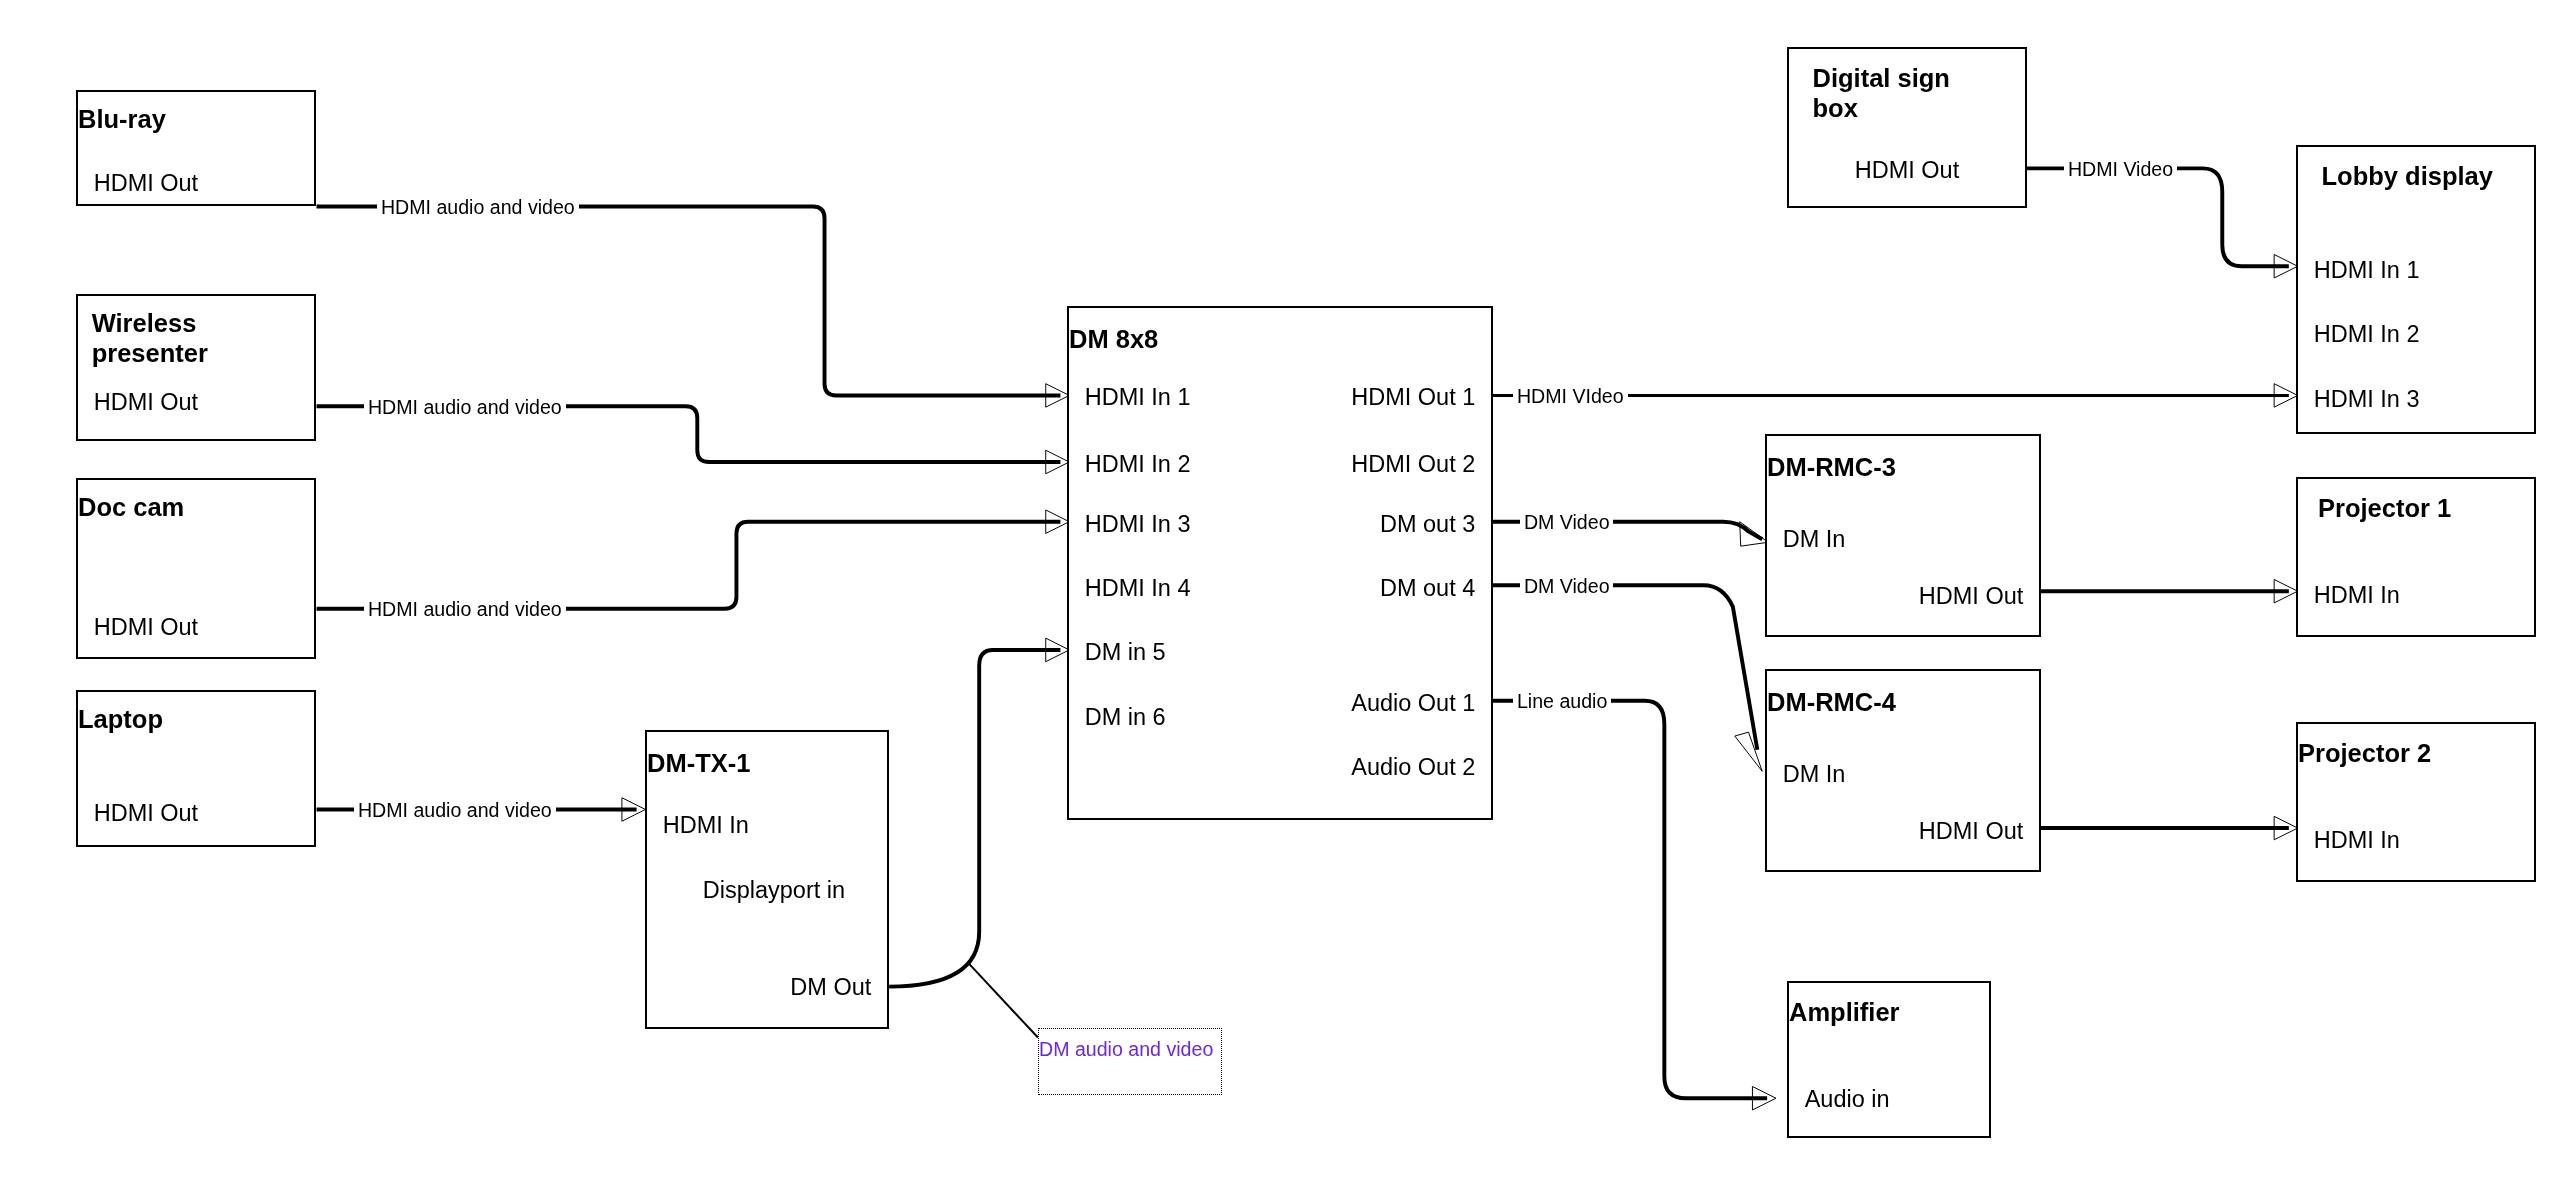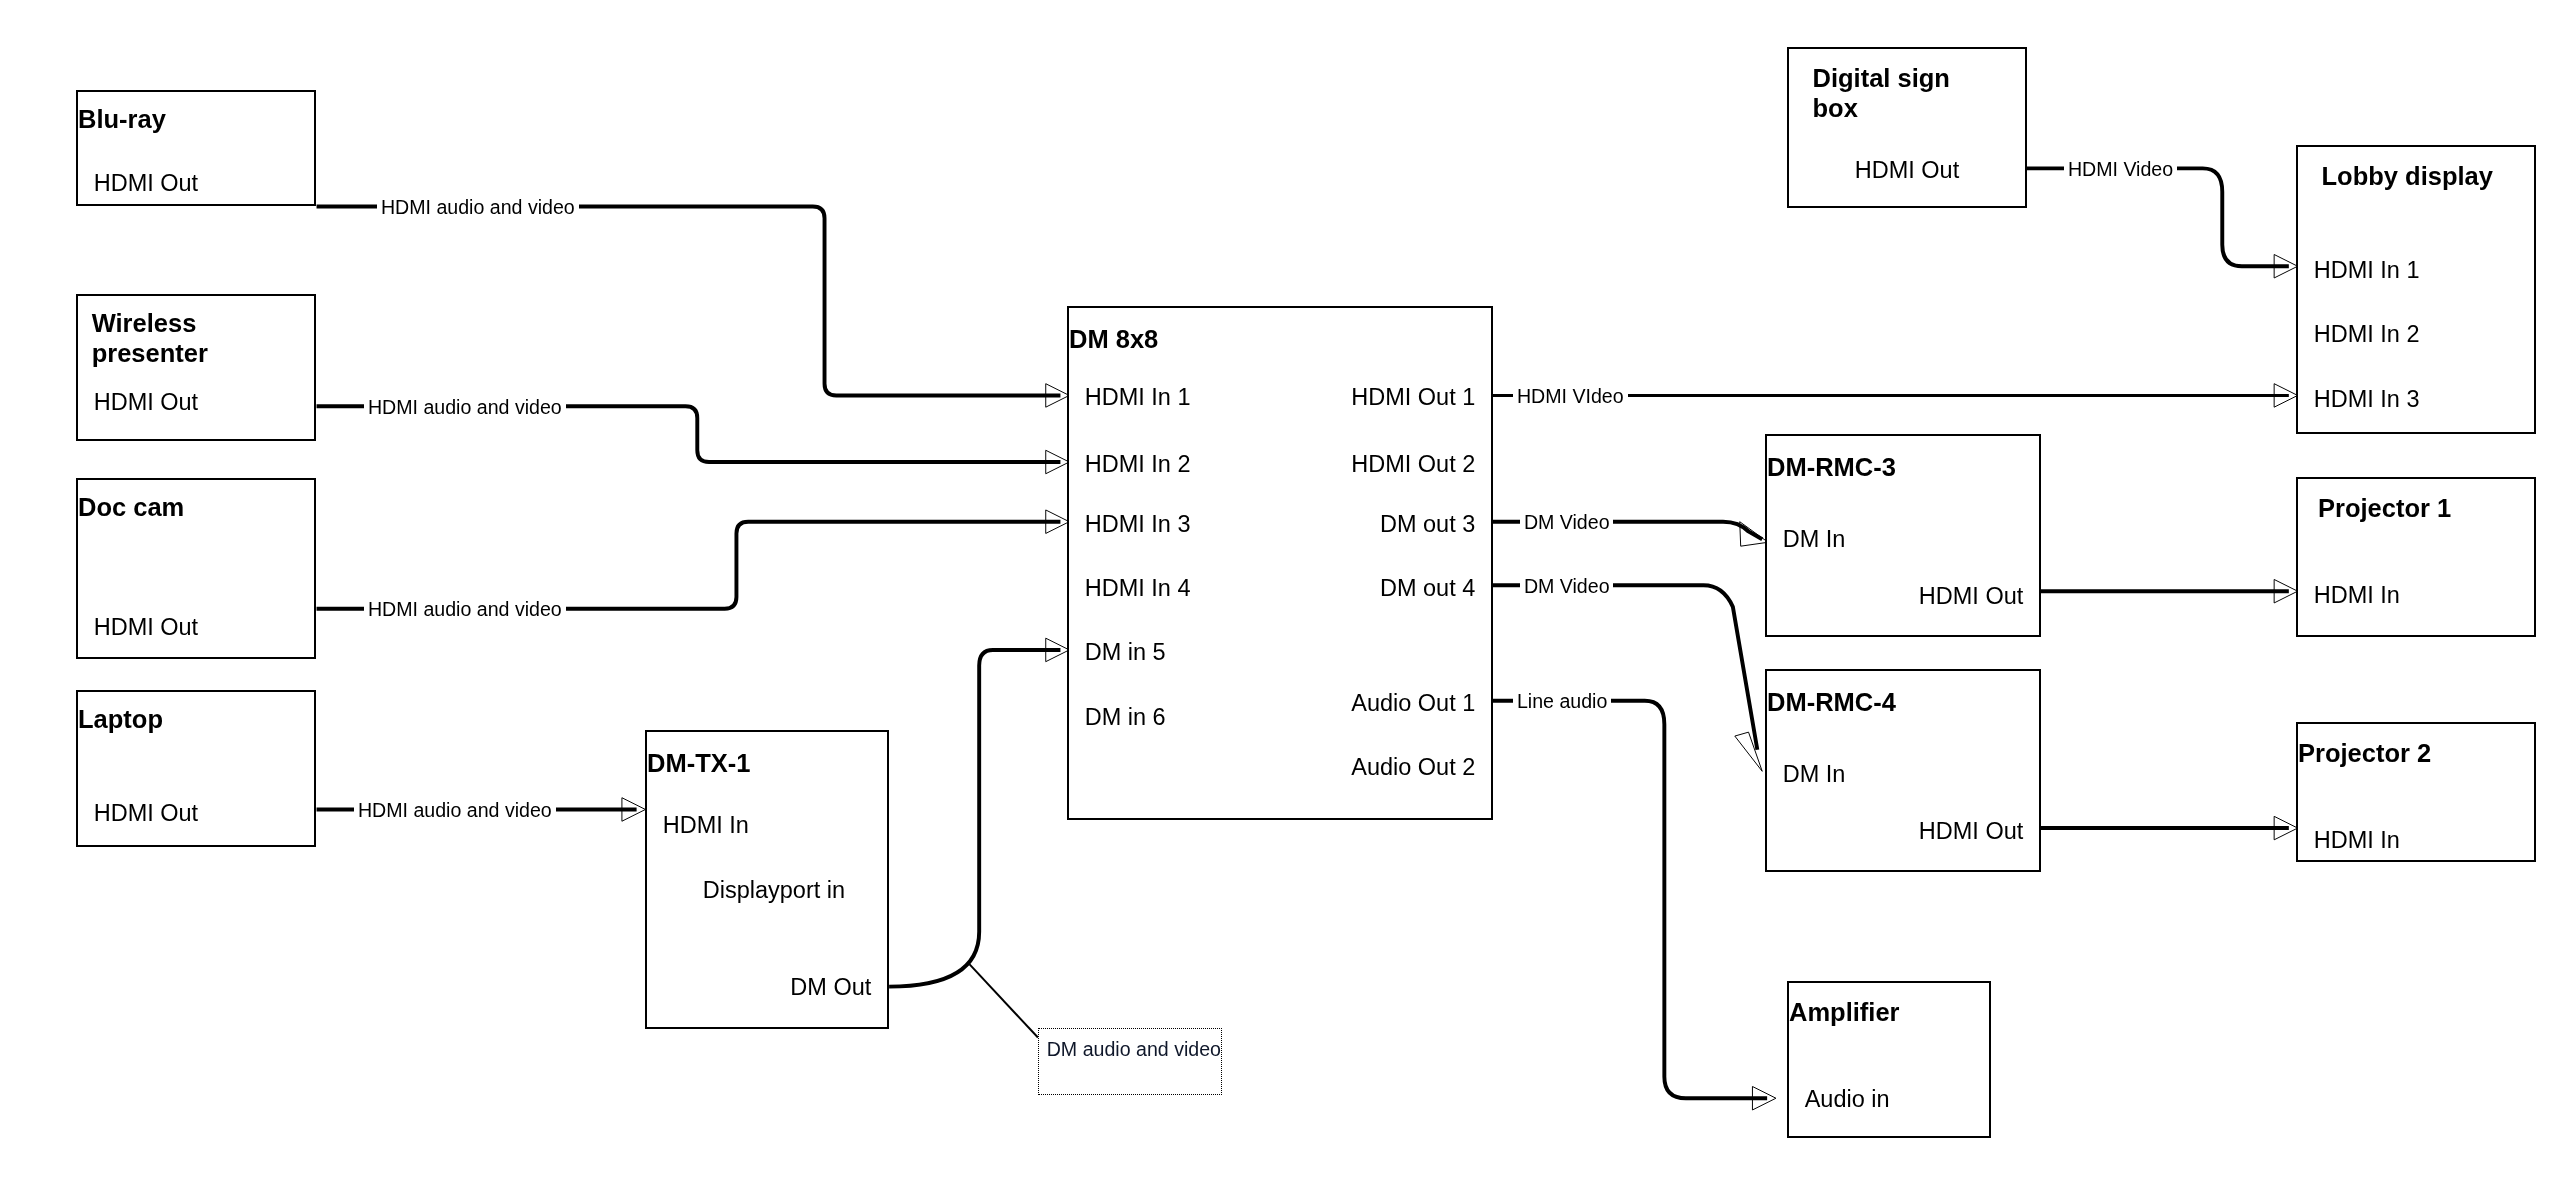--- a/index.html
+++ b/index.html
@@ -49,22 +49,22 @@
     padding: 0 3.9px;
     white-space: nowrap;
     z-index: 4;
   }
   .note {
     position: absolute;
     box-sizing: border-box;
     border: 1px dotted #000000;
     background: #ffffff;
     font-size: 19.6px;
-    color: #0f172a;
-    text-align: right;
+    color: #6d28d9;
+    text-align: left;
     line-height: 1.25;
     padding-top: 7.8px;
     z-index: 4;
   }
   svg.wires {
     position: absolute;
     left: 0;
     top: 0;
     width: 2576px;
     height: 1201px;
@@ -186,21 +186,21 @@
     <div class="title" style="margin-top:15.7px;">DM-RMC-4</div>
     <div class="port left" style="top:90px;">DM In</div>
     <div class="port right" style="top:147px;">HDMI Out</div>
   </div>
 
   <div class="node" style="left:2296px; top:477px; width:240px; height:160px;">
     <div class="title" style="margin-top:13.7px;margin-left:20px;">Projector 1</div>
     <div class="port left" style="top:103px;">HDMI In</div>
   </div>
 
-  <div class="node" style="left:2296px; top:722px; width:240px; height:140px;">
+  <div class="node" style="left:2296px; top:722px; width:240px; height:160px;">
     <div class="title" style="margin-top:13.7px;">Projector 2</div>
     <div class="port left" style="top:103px;">HDMI In</div>
   </div>
 
   <div class="node" style="left:1787px; top:981px; width:204px; height:157px;">
     <div class="title" style="margin-top:13.7px;">Amplifier</div>
     <div class="port left" style="top:103px;">Audio in</div>
   </div>
 
   <div class="edge-label" style="left:377px; top:196px;">HDMI audio and video</div>

